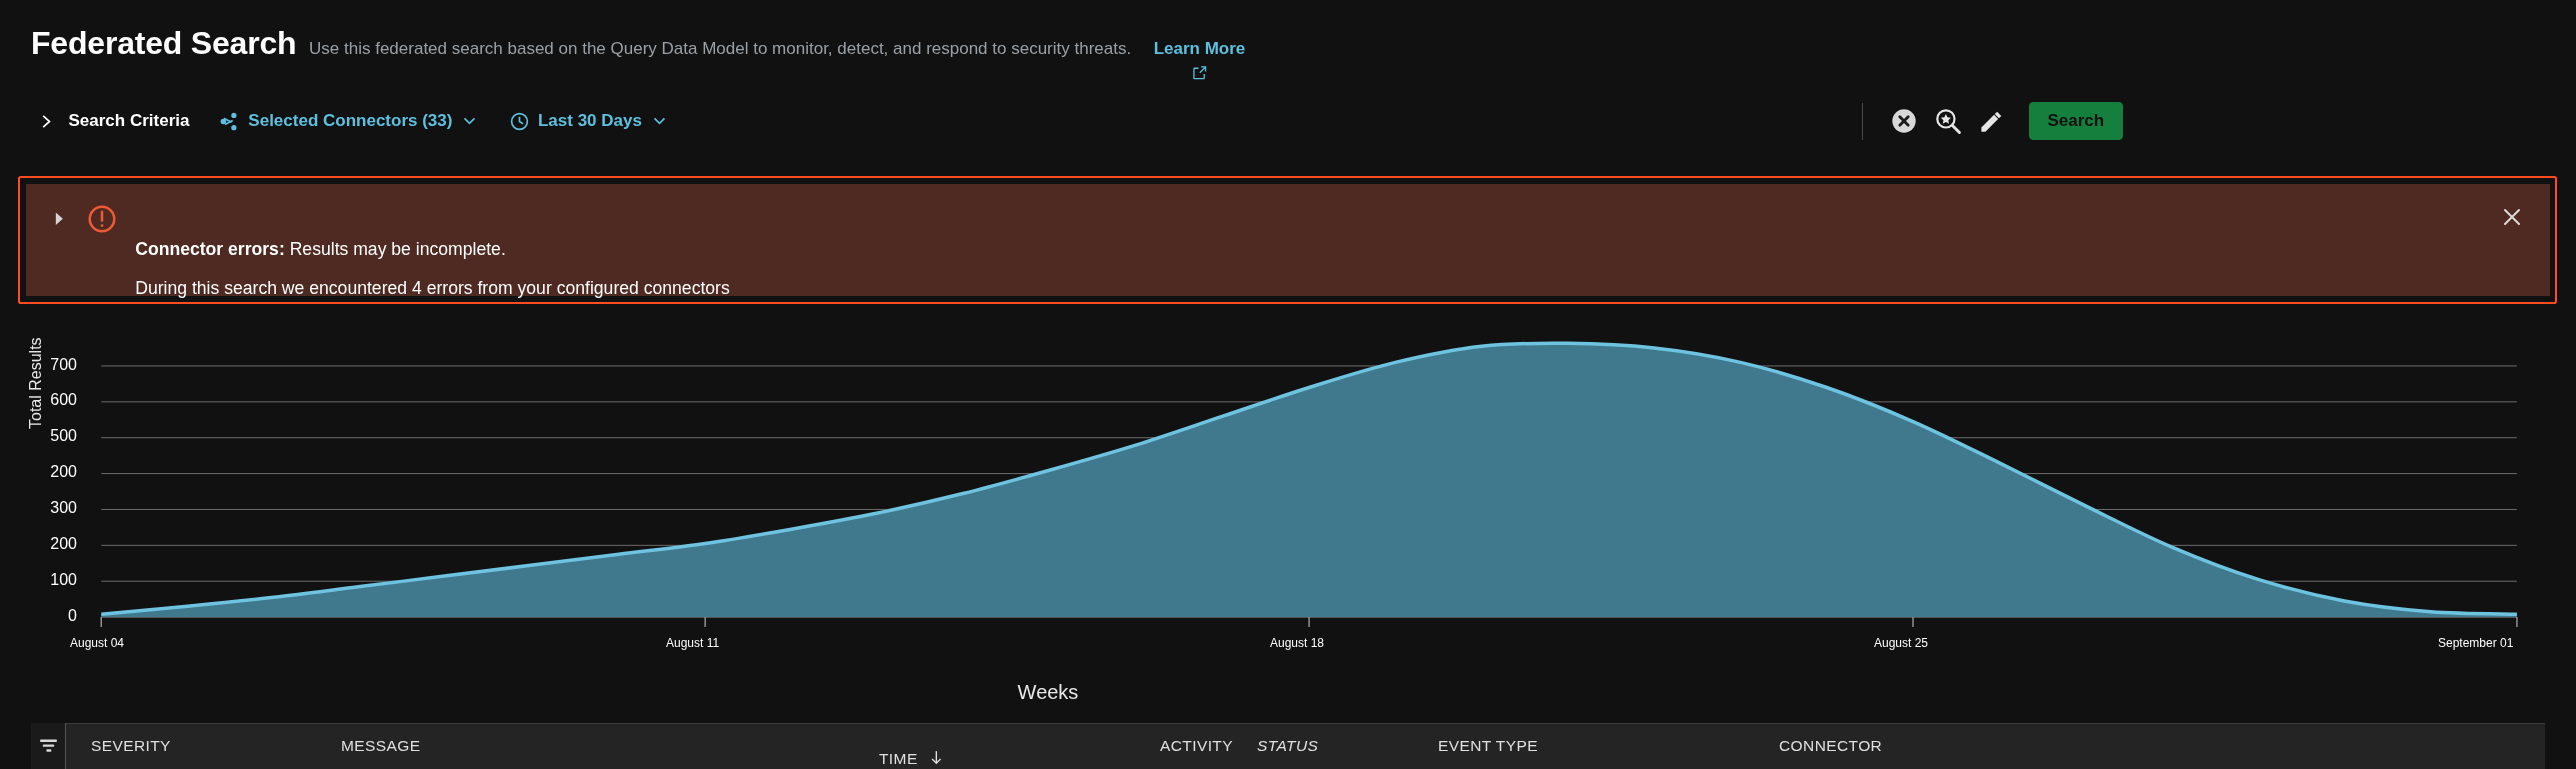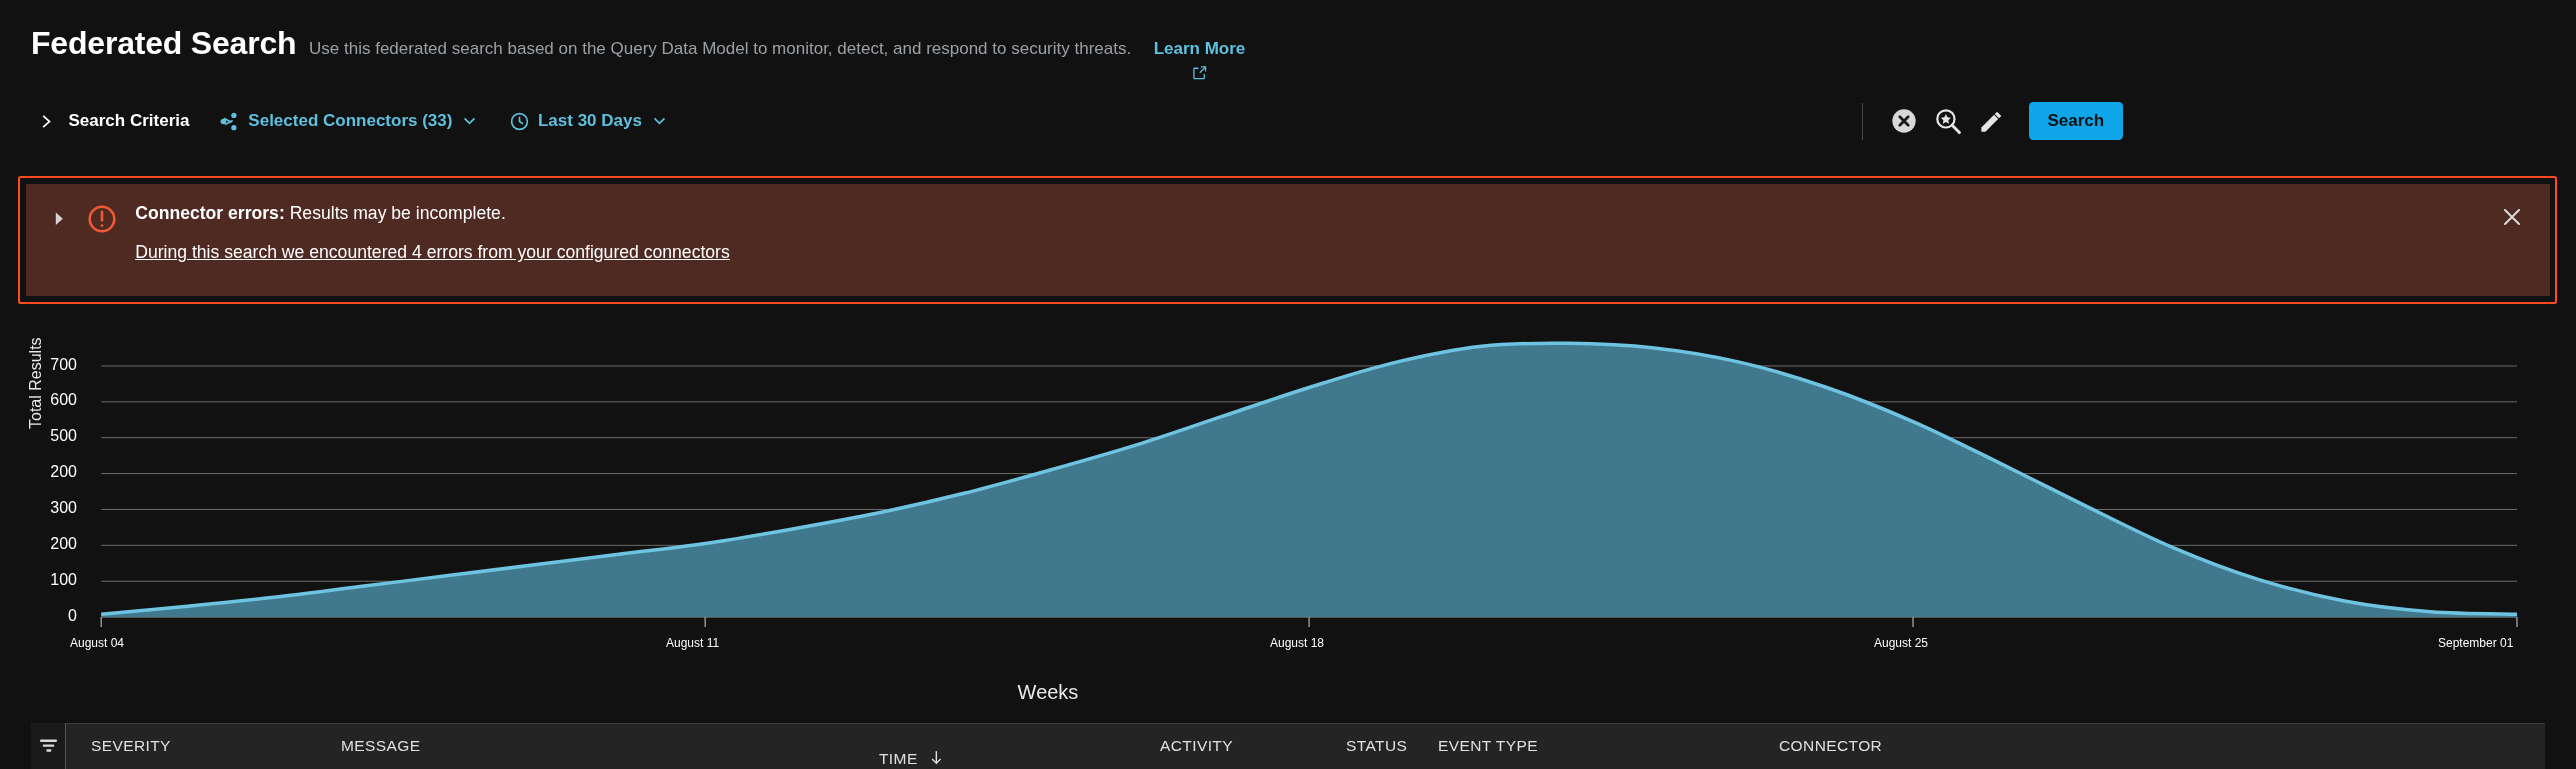--- a/index.html
+++ b/index.html
@@ -54,21 +54,21 @@
   .bar-right{
     margin-left:auto; display:flex; align-items:center; gap:0;
     padding-right:29.5px;
   }
   .vdiv{width:1.4px;height:37px;background:#4a4a4a;margin-right:18.3px;}
   .icon-btn{
     width:44px;height:44px;display:flex;align-items:center;justify-content:center;
     cursor:pointer;
   }
   .search-btn{
-    background:#0ea5e9;color:#101010;font-size:17px;font-weight:bold;
+    background:#15803d;color:#101010;font-size:17px;font-weight:bold;
     border:none;border-radius:4.2px;padding:9.1px 18.3px;margin-left:15.5px;cursor:pointer;
     font-family:"Liberation Sans", sans-serif;
   }
 
   
   .banner-wrap{
     position:absolute; top:176px; left:18.3px; width:2539px; height:128px;
     border:2.8px solid #ff4b1f; border-radius:2.8px; box-sizing:border-box;
     background:#111111; padding:5.6px;
   }
@@ -76,23 +76,23 @@
     width:100%; height:100%; background:#4e2a22; box-sizing:border-box;
     display:flex; align-items:flex-start; position:relative;
     padding:19.7px 21px 0 25px;
   }
   .banner-caret{
     width:17px;height:17px;color:#d8d4d2;margin-top:7px;cursor:pointer;
     display:inline-flex;align-items:center;justify-content:center;
   }
   .banner-icon{width:32px;height:32px;margin-left:18.3px;margin-top:0px;}
   .banner-body{margin-left:17px;}
-  .banner-line1{font-size:17.6px;color:#ffffff;line-height:1.25;}
+  .banner-line1{font-size:17.6px;color:#ffffff;line-height:1.25;margin-top:36px;}
   .banner-line1 b{font-weight:bold;}
-  .banner-line2{font-size:17.6px;color:#ffffff;margin-top:17px;line-height:1.25;text-decoration:underline;}
+  .banner-line2{font-size:17.6px;color:#ffffff;margin-top:17px;line-height:1.25;}
   .banner-close{
     position:absolute; right:24px; top:19.7px; width:28px;height:28px;
     cursor:pointer; display:flex;align-items:center;justify-content:center;
   }
 
   
   .chart-area{position:absolute; top:330px; left:0; width:2576px; height:352px;}
   .ylabel{
     position:absolute; left:27px; top:429px;
     transform:rotate(-90deg); transform-origin:left top;
@@ -286,19 +286,19 @@
     </span>
   </div>
   <div id="th-layer">
       <div class="th" style="left: 91px;"><span>SEVERITY</span></div>
       <div class="th" style="left: 341px;"><span>MESSAGE</span></div>
       <div class="th" style="left: 879px; margin-top: 12px;"><span>TIME</span><span class="sort-arrow"><svg width="12.7" height="17" viewBox="0 0 18 24" fill="none" stroke="#e0e0e0" stroke-width="2">
             <path d="M9 3v17"></path>
             <path d="M3 14l6 6 6-6"></path>
           </svg></span></div>
       <div class="th" style="left: 1160px;"><span>ACTIVITY</span></div>
-      <div class="th" style="left: 1346px;"><span>STATUS</span></div>
+      <div class="th" style="left: 1257px; font-style: italic;"><span>STATUS</span></div>
       <div class="th" style="left: 1438px;"><span>EVENT TYPE</span></div>
       <div class="th" style="left: 1779px;"><span>CONNECTOR</span></div>
     </div>
 
 </div>
 
 
 </body></html>

